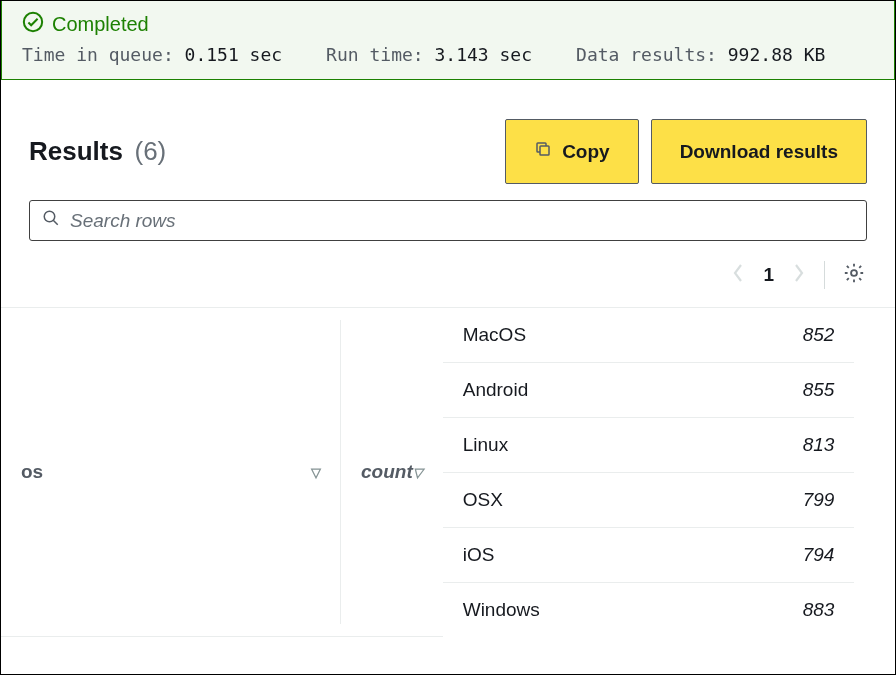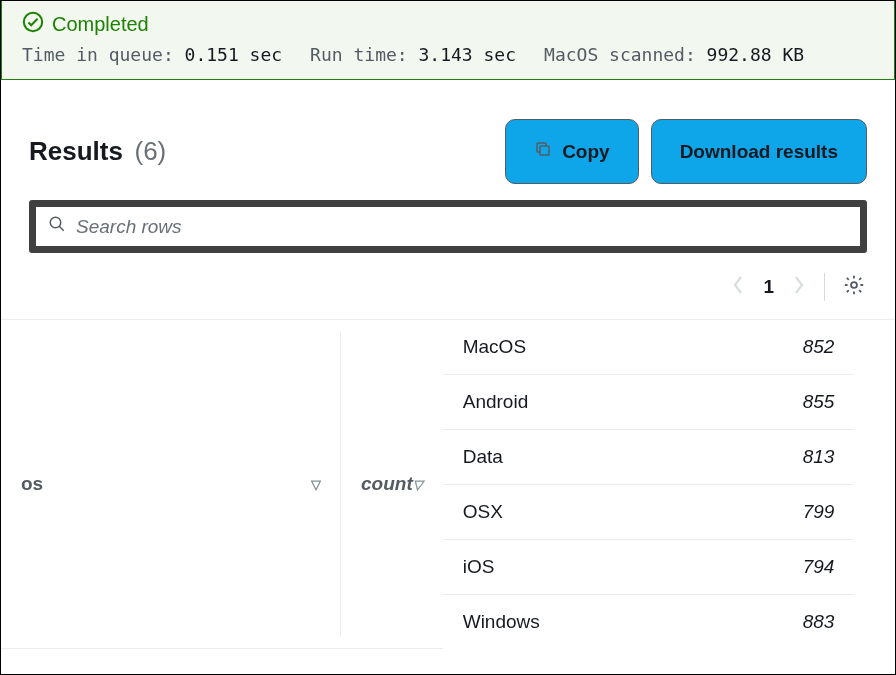--- a/index.html
+++ b/index.html
@@ -25,21 +25,21 @@
     .status-row1 {
       display: flex;
       align-items: center;
       gap: 8px;
       margin-bottom: 6px;
     }
     .status-row1 svg { width: 22px; height: 22px; }
     .completed-label { color: #1d8102; font-size: 20px; font-weight: 400; }
     .status-row2 {
       display: flex;
-      gap: 28px;
+      gap: 44px;
       font-family: Menlo, Monaco, Consolas, monospace;
       font-size: 18px;
       color: #545b64;
     }
     .status-row2 .val { color: #16191f; }
 
     .results-header {
       display: flex;
       align-items: center;
       justify-content: space-between;
@@ -54,40 +54,40 @@
     .results-count {
       color: #687078;
       font-weight: 400;
       margin-left: 6px;
     }
     .header-buttons {
       display: flex;
       gap: 12px;
     }
     .btn {
-      background: #0ea5e9;
+      background: #fde047;
       border: 1px solid #545b64;
-      border-radius: 10px;
+      border-radius: 2px;
       padding: 20px 28px;
       font-size: 19px;
       font-weight: 700;
       color: #16191f;
       cursor: pointer;
       display: inline-flex;
       align-items: center;
       gap: 10px;
       font-family: inherit;
     }
     .btn svg { width: 18px; height: 18px; }
 
     .search-wrap { padding: 0 28px 14px 28px; }
     .search-box {
       display: flex;
       align-items: center;
-      border: 7px solid #404040;
+      border: 1px solid #404040;
       border-radius: 3px;
       padding: 8px 12px;
       gap: 10px;
     }
     .search-box svg { width: 18px; height: 18px; flex-shrink: 0; }
     .search-input {
       border: none;
       outline: none;
       font-size: 19px;
       font-family: inherit;
@@ -179,21 +179,21 @@
   <div class="status-row2">
     <span>
       <span>Time in queue:</span>
       <span class="val">0.151 sec</span>
     </span>
     <span>
       <span>Run time:</span>
       <span class="val">3.143 sec</span>
     </span>
     <span>
-      <span>MacOS scanned:</span>
+      <span>Data results:</span>
       <span class="val">992.88 KB</span>
     </span>
   </div>
 </div>
 
 <div class="results-header">
   <div>
     <span class="results-title">Results</span>
     <span class="results-title results-count">(6)</span>
   </div>
@@ -262,21 +262,21 @@
   <div id="tbody">
       <div class="trow">
         <div class="td col-os">MacOS</div>
         <div class="td col-count">852</div>
       </div>
       <div class="trow">
         <div class="td col-os">Android</div>
         <div class="td col-count">855</div>
       </div>
       <div class="trow">
-        <div class="td col-os">Data</div>
+        <div class="td col-os">Linux</div>
         <div class="td col-count">813</div>
       </div>
       <div class="trow">
         <div class="td col-os">OSX</div>
         <div class="td col-count">799</div>
       </div>
       <div class="trow">
         <div class="td col-os">iOS</div>
         <div class="td col-count">794</div>
       </div>

